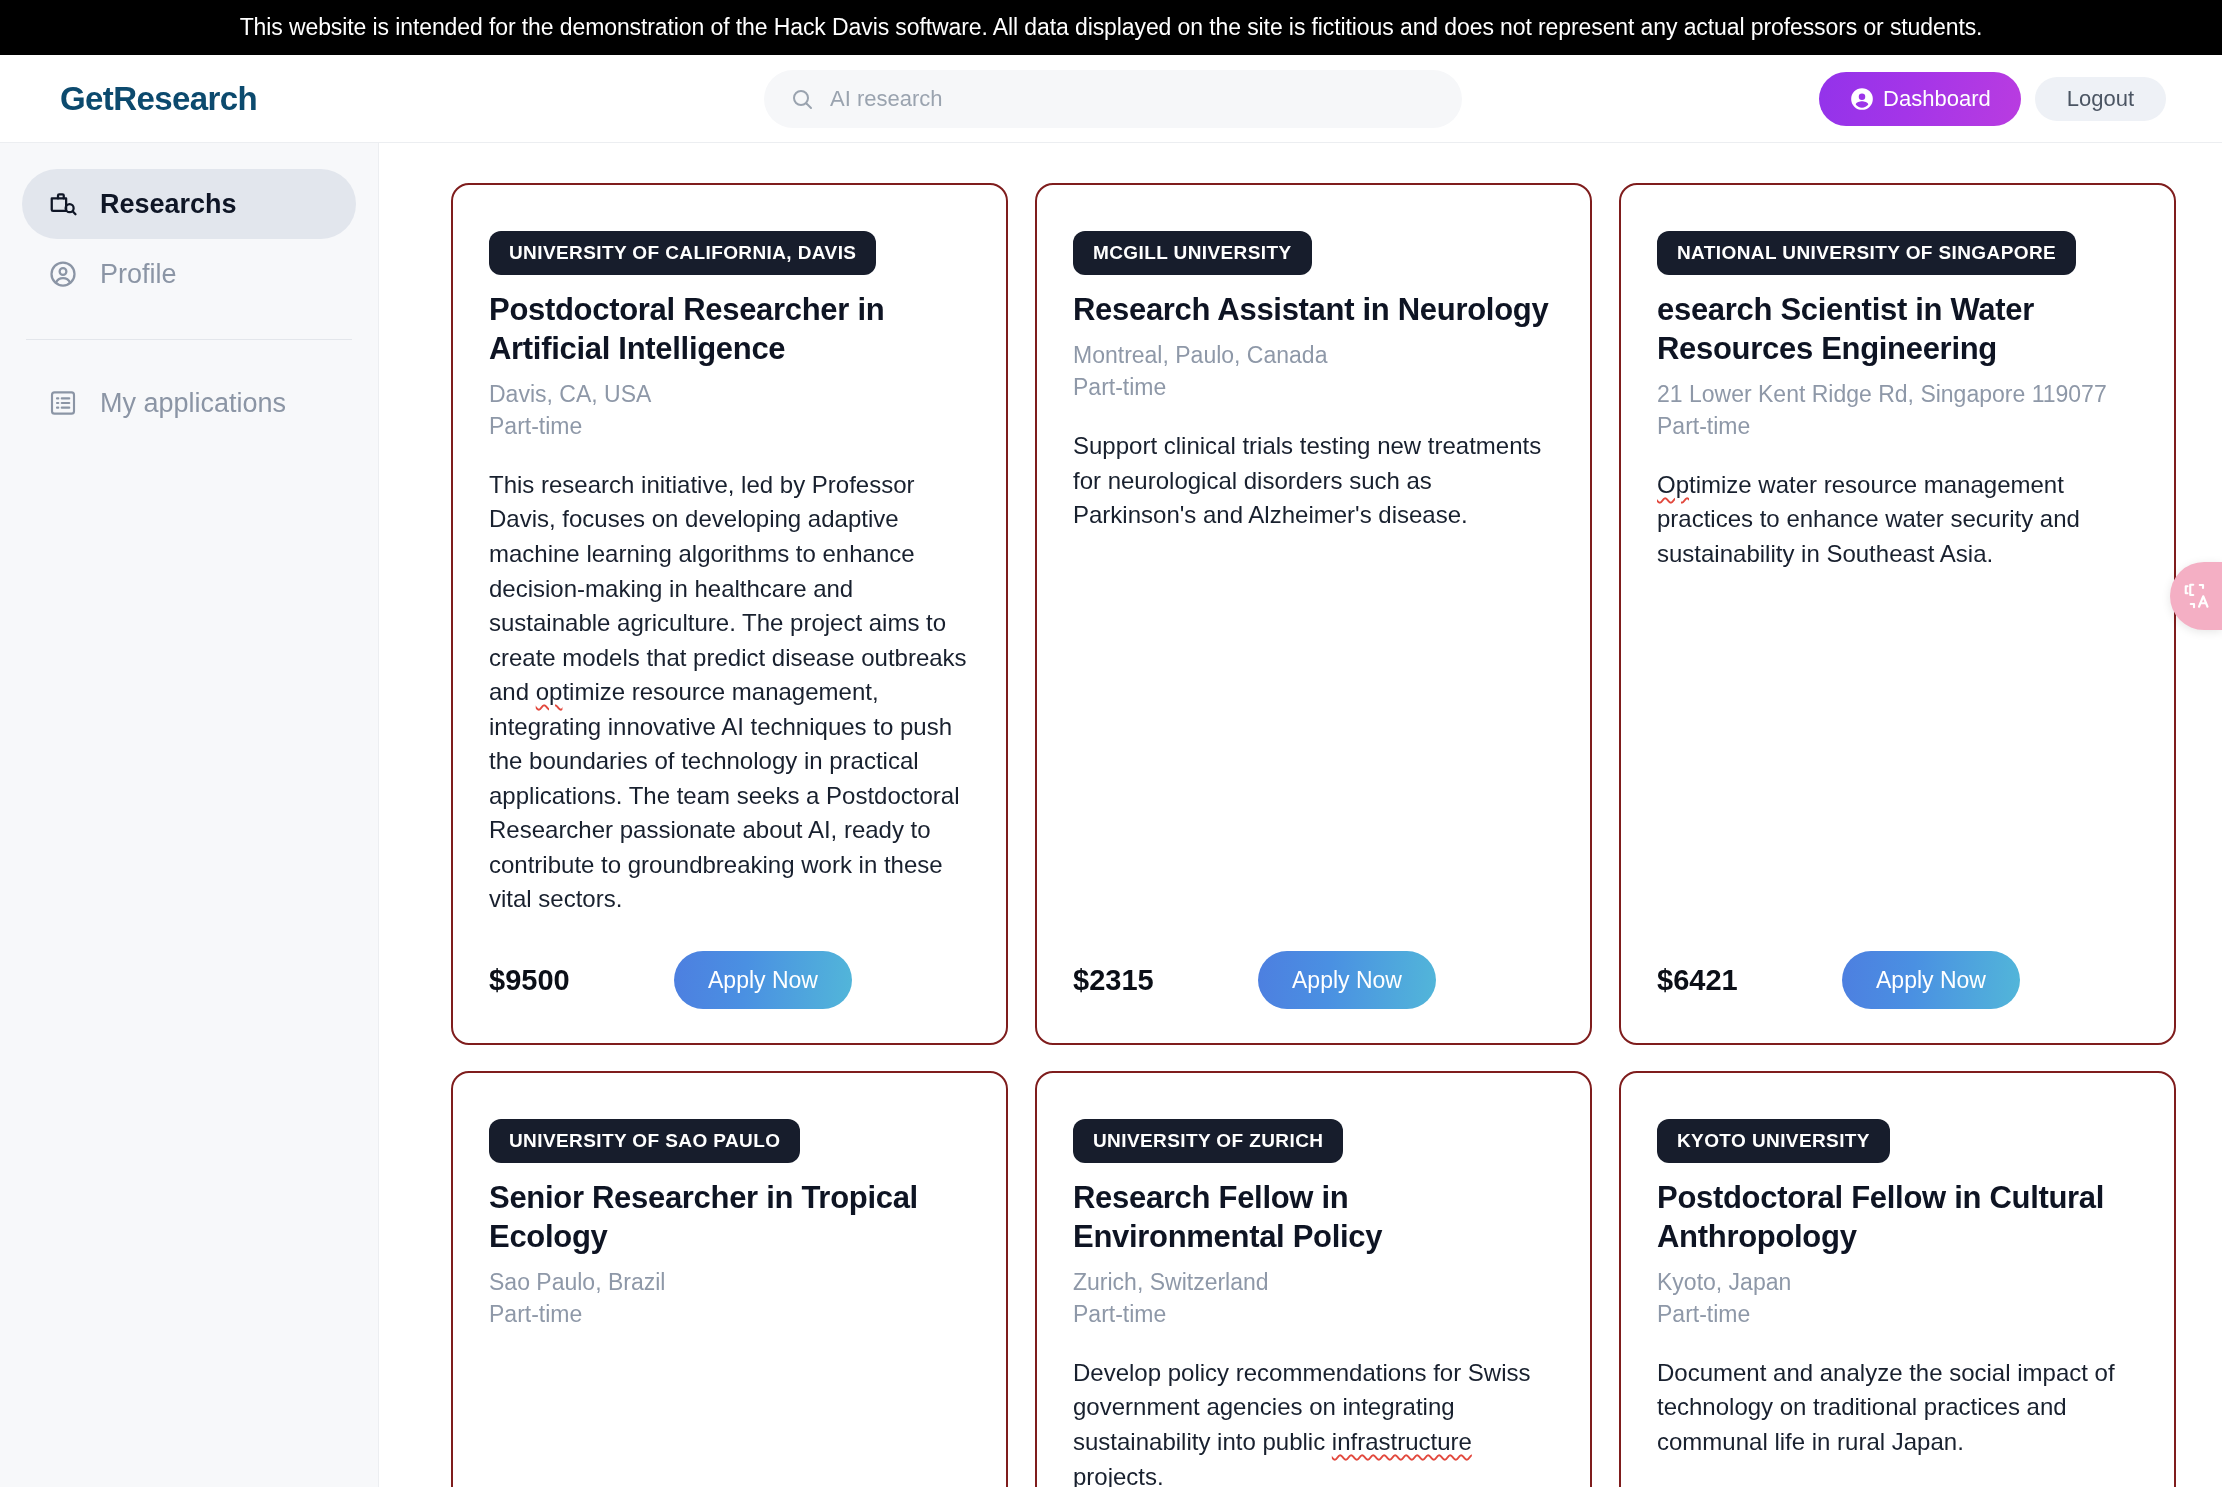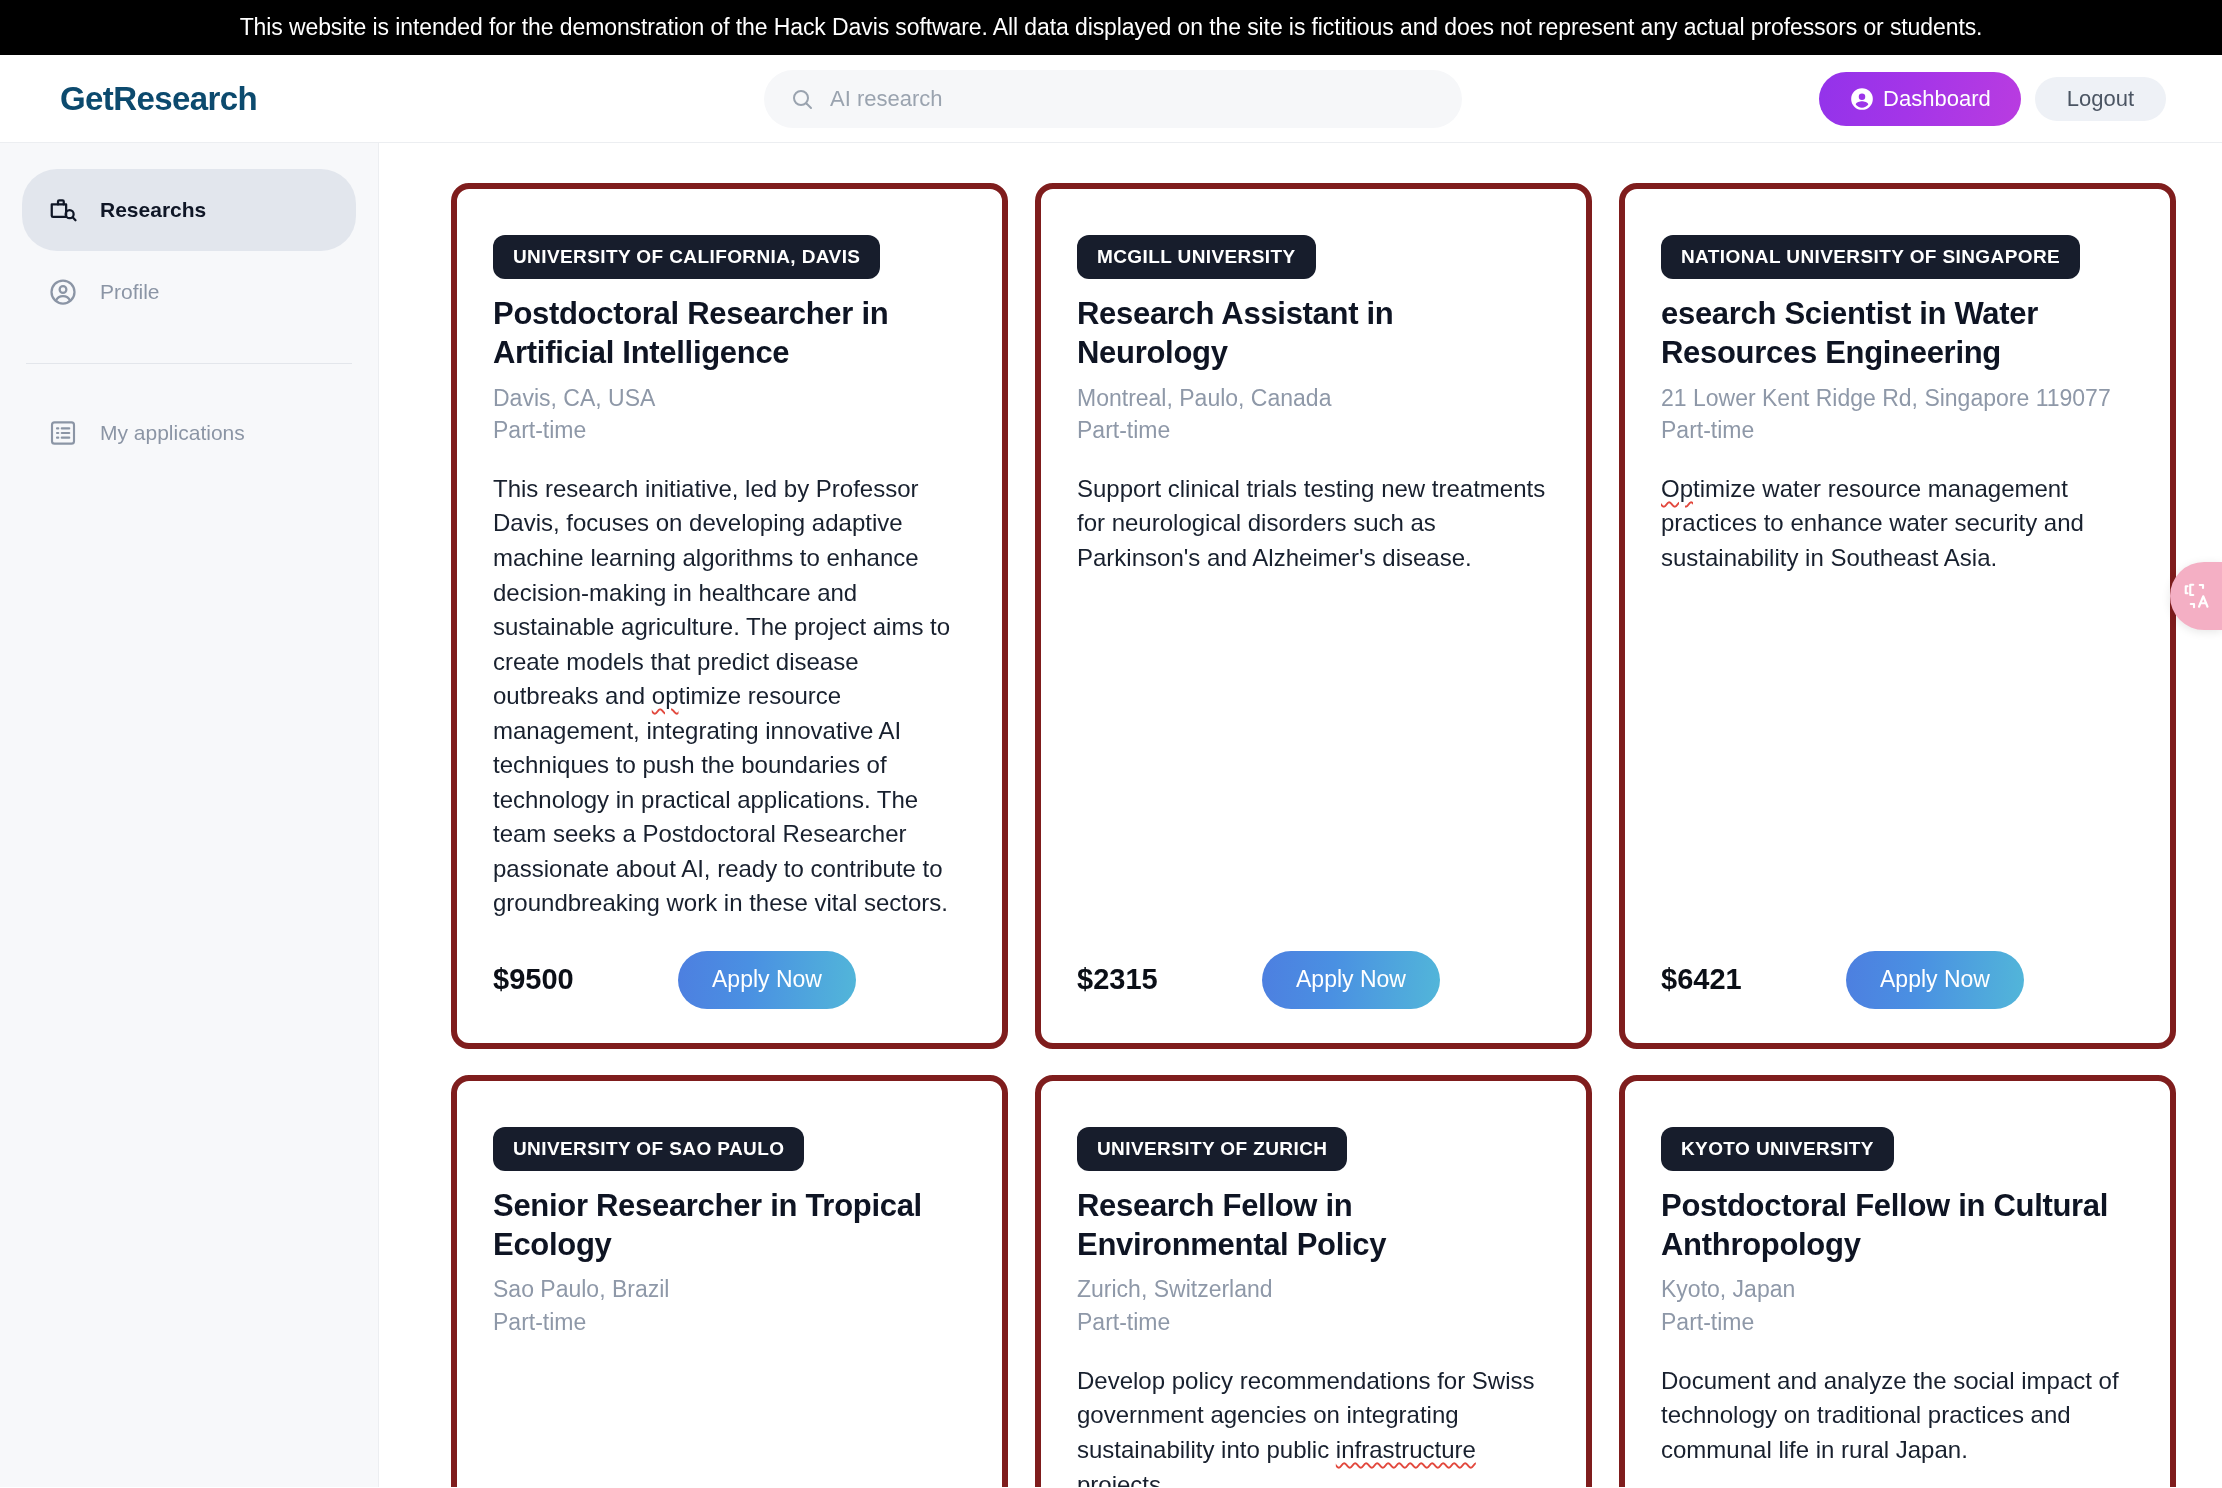--- a/index.html
+++ b/index.html
@@ -107,26 +107,26 @@
     width: 379px;
     flex: none;
     background: #f7f8fa;
     border-right: 1px solid #eceef1;
     padding: 26px 22px 0 22px;
   }
   .nav-item {
     display: flex;
     align-items: center;
     gap: 22px;
-    height: 82px;
+    height: 70px;
     padding: 0 26px;
     border-radius: 35px;
     cursor: pointer;
     color: #8b95a5;
-    font-size: 21px;
+    font-size: 27px;
   }
   .nav-item.active {
     background: #e2e6ed;
     color: #0f1626;
     font-weight: bold;
   }
   .nav-item svg { width: 30px; height: 30px; flex: none; display:block; }
   .nav-sep {
     height: 1px;
     background: #e3e6eb;
@@ -141,21 +141,21 @@
     overflow: hidden;
   }
   .grid {
     display: grid;
     grid-template-columns: repeat(3, 1fr);
     column-gap: 27px;
     row-gap: 26px;
   }
   .card {
     background: #ffffff;
-    border: 6px solid #7f1d1d;
+    border: 2px solid #7f1d1d;
     border-radius: 18px;
     padding: 46px 36px 34px 36px;
     display: flex;
     flex-direction: column;
     min-height: 862px;
   }
   .card.short { min-height: 862px; }
   .uni-badge {
     align-self: flex-start;
     background: #171d2c;

